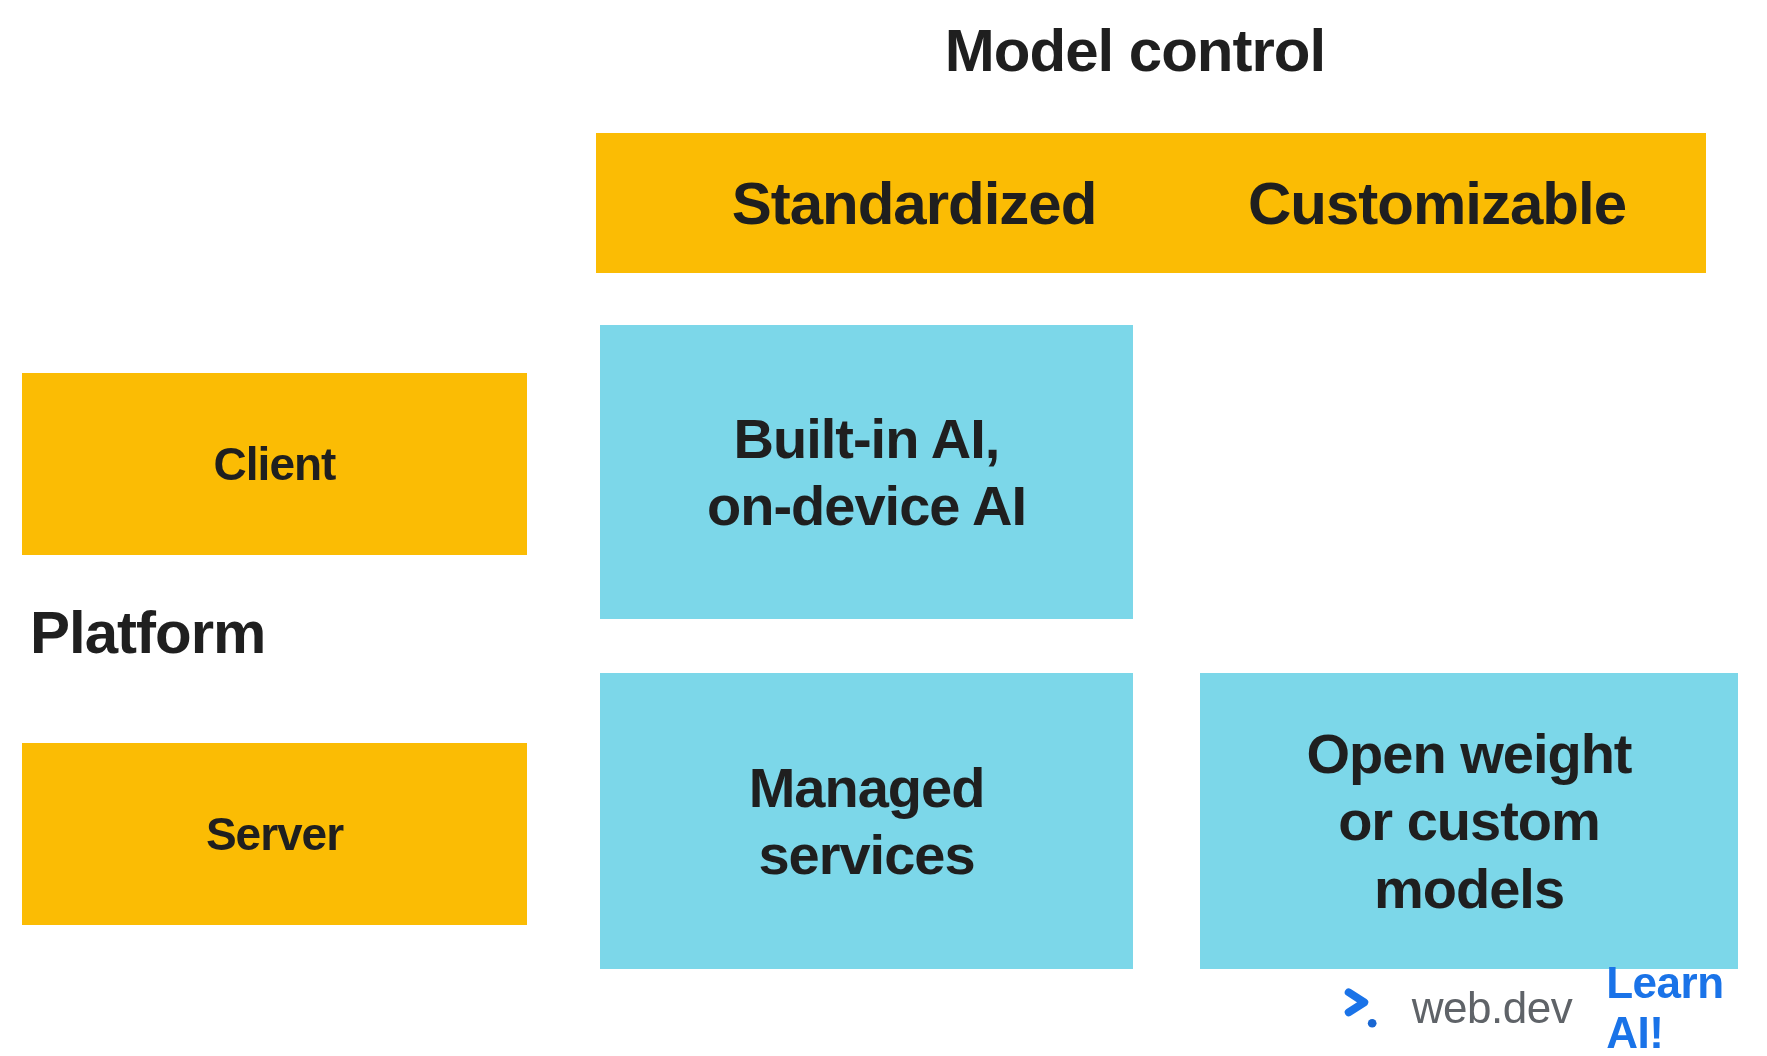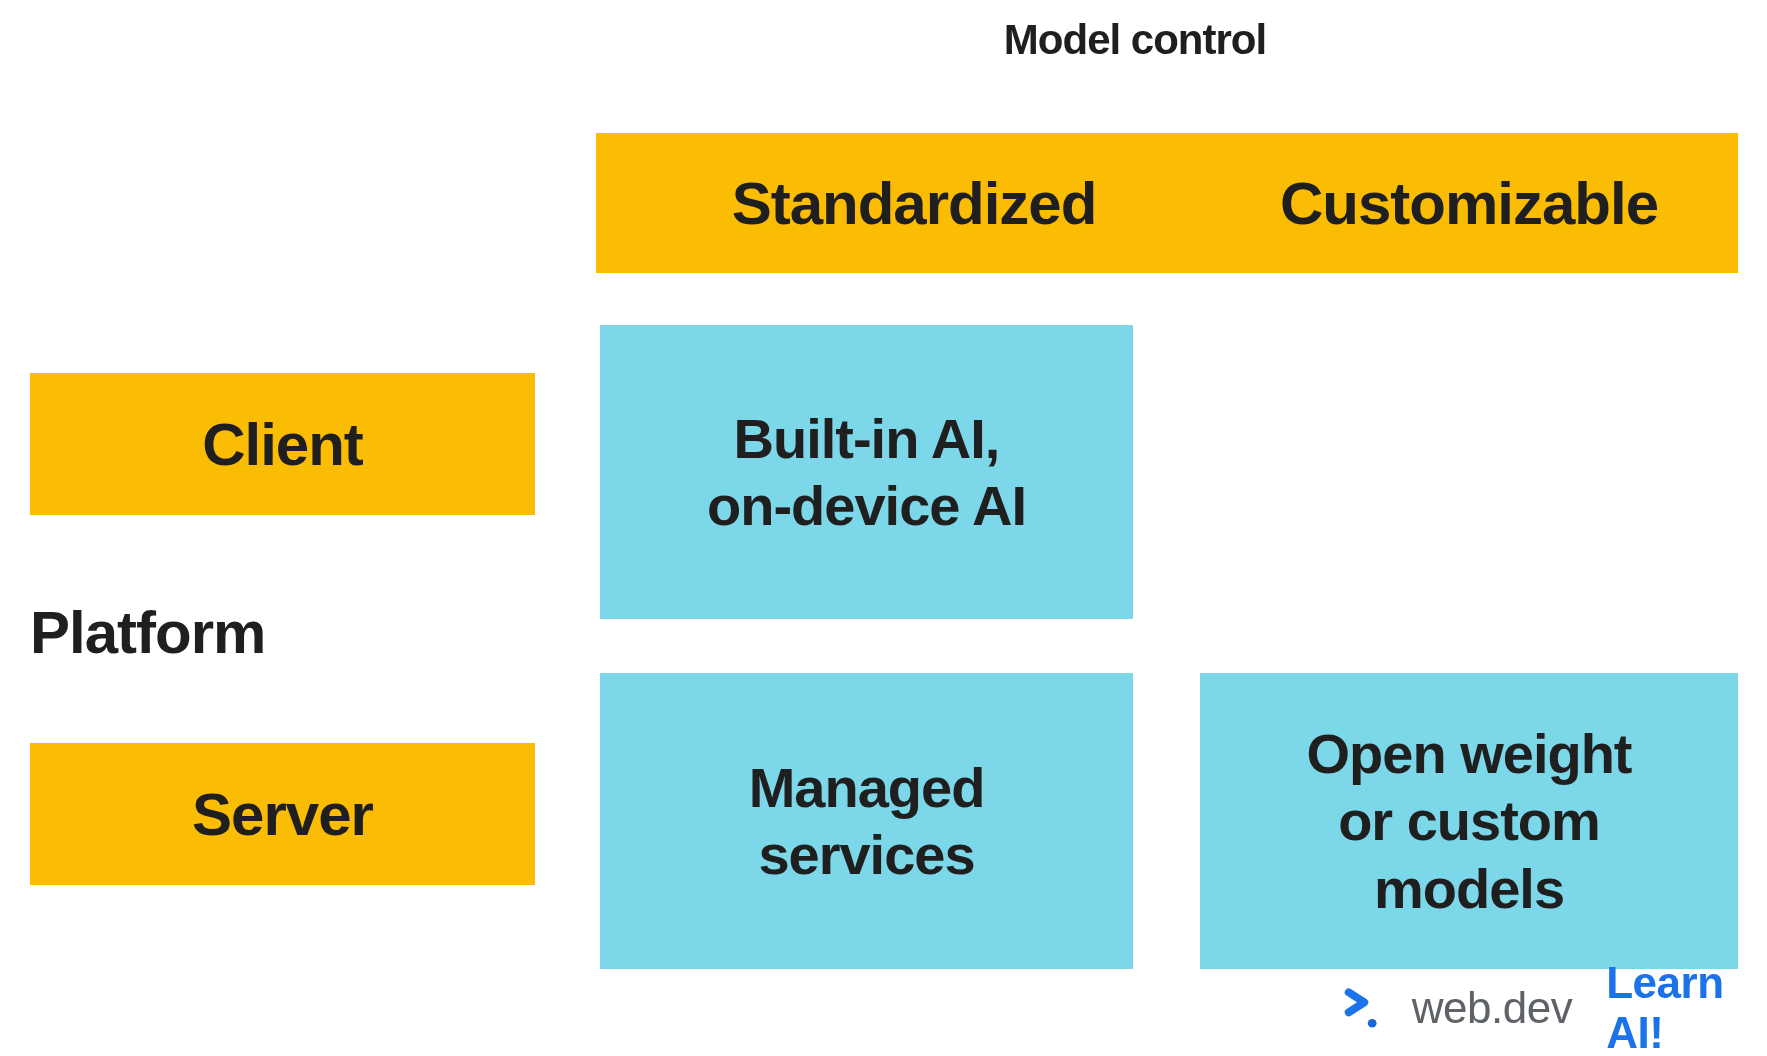--- a/index.html
+++ b/index.html
@@ -8,31 +8,31 @@
   }
   *{margin:0;padding:0;box-sizing:border-box;}
   html,body{background:#e9e9e9;}
   .canvas{
     position:relative; width:1767px; height:1056px; background:var(--bg);
     font-family:"Liberation Sans","DejaVu Sans",sans-serif; color:var(--ink);
     overflow:hidden; margin:0 auto;
   }
   .title{
     position:absolute; left:600px; top:16px; width:1070px;
-    text-align:center; font-size:42px; font-weight:600; letter-spacing:-1px;
+    text-align:center; font-size:60px; font-weight:600; letter-spacing:-1px;
     color:var(--ink);
   }
   .box{
     position:absolute; display:flex; align-items:center; justify-content:center;
     text-align:center; font-weight:600; letter-spacing:-1px; color:var(--ink);
   }
   .hdr{background:var(--yellow); font-size:60px; top:133px; height:140px;}
   .hdr.c1{left:596px; width:636px;}
-  .hdr.c2{left:1200px; width:538px;}
-  .rowlbl{background:var(--yellow); font-size:60px; left:30px; width:505px; height:142px;}
+  .hdr.c2{left:1168px; width:538px;}
+  .rowlbl{background:var(--yellow); font-size:46px; left:22px; width:505px; height:182px;}
   .rowlbl.r1{top:373px;}
   .rowlbl.r2{top:743px;}
   .axis-label{
     position:absolute; left:30px; width:505px; top:598px;
     text-align:left; font-size:60px; font-weight:600; letter-spacing:-1px;
   }
   .cell{
     background:var(--blue); font-size:56px; line-height:1.2; letter-spacing:-1px;
     white-space:pre-line; font-weight:600;
   }

